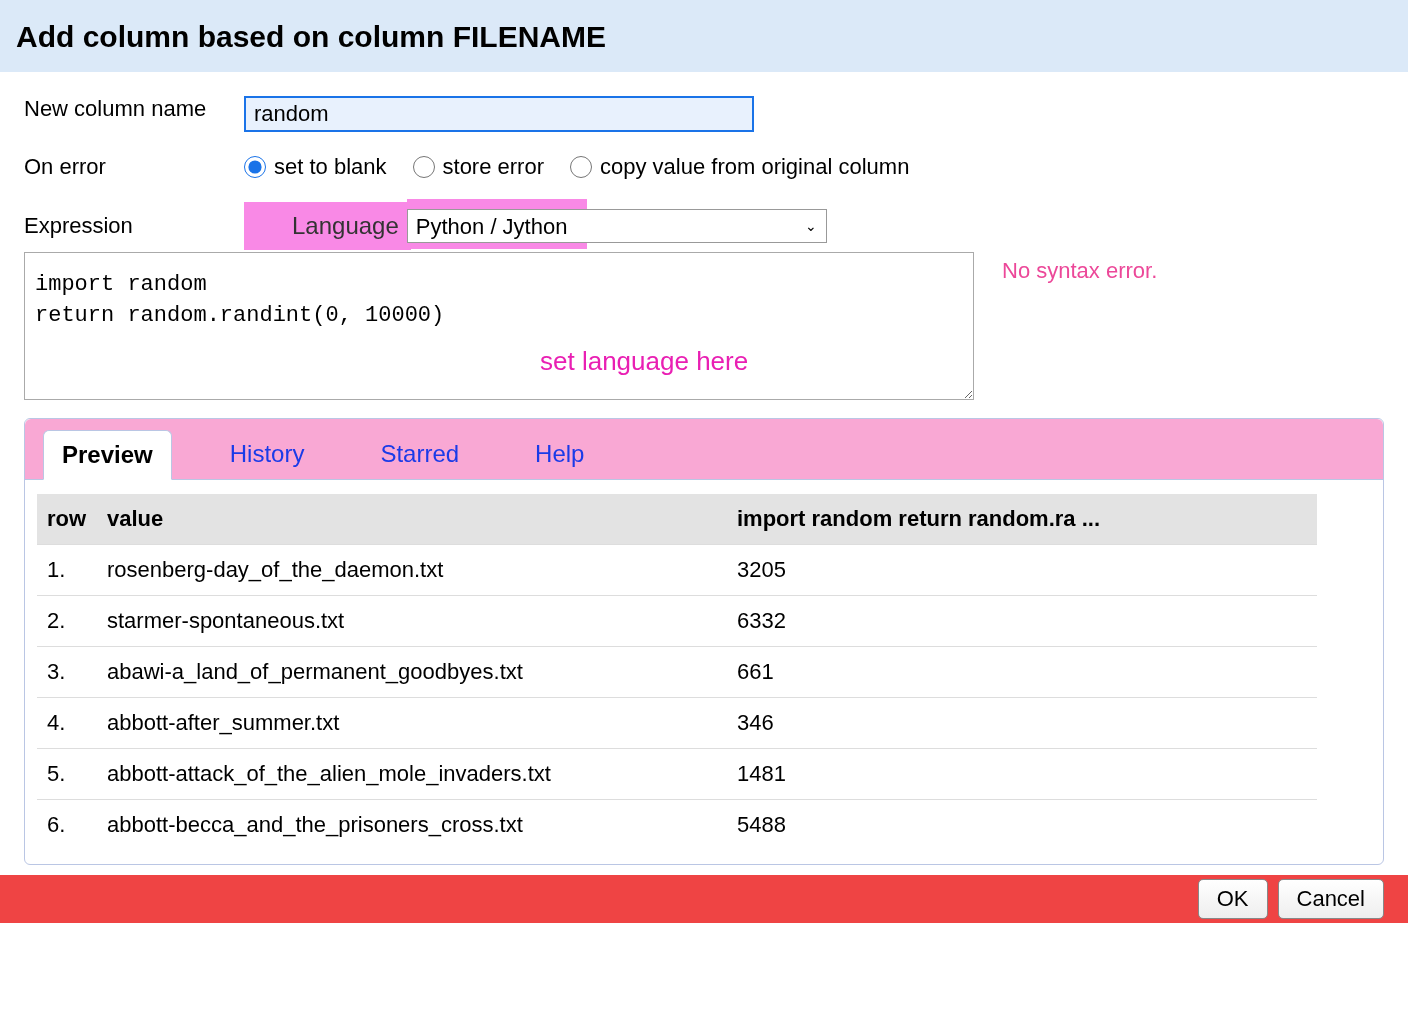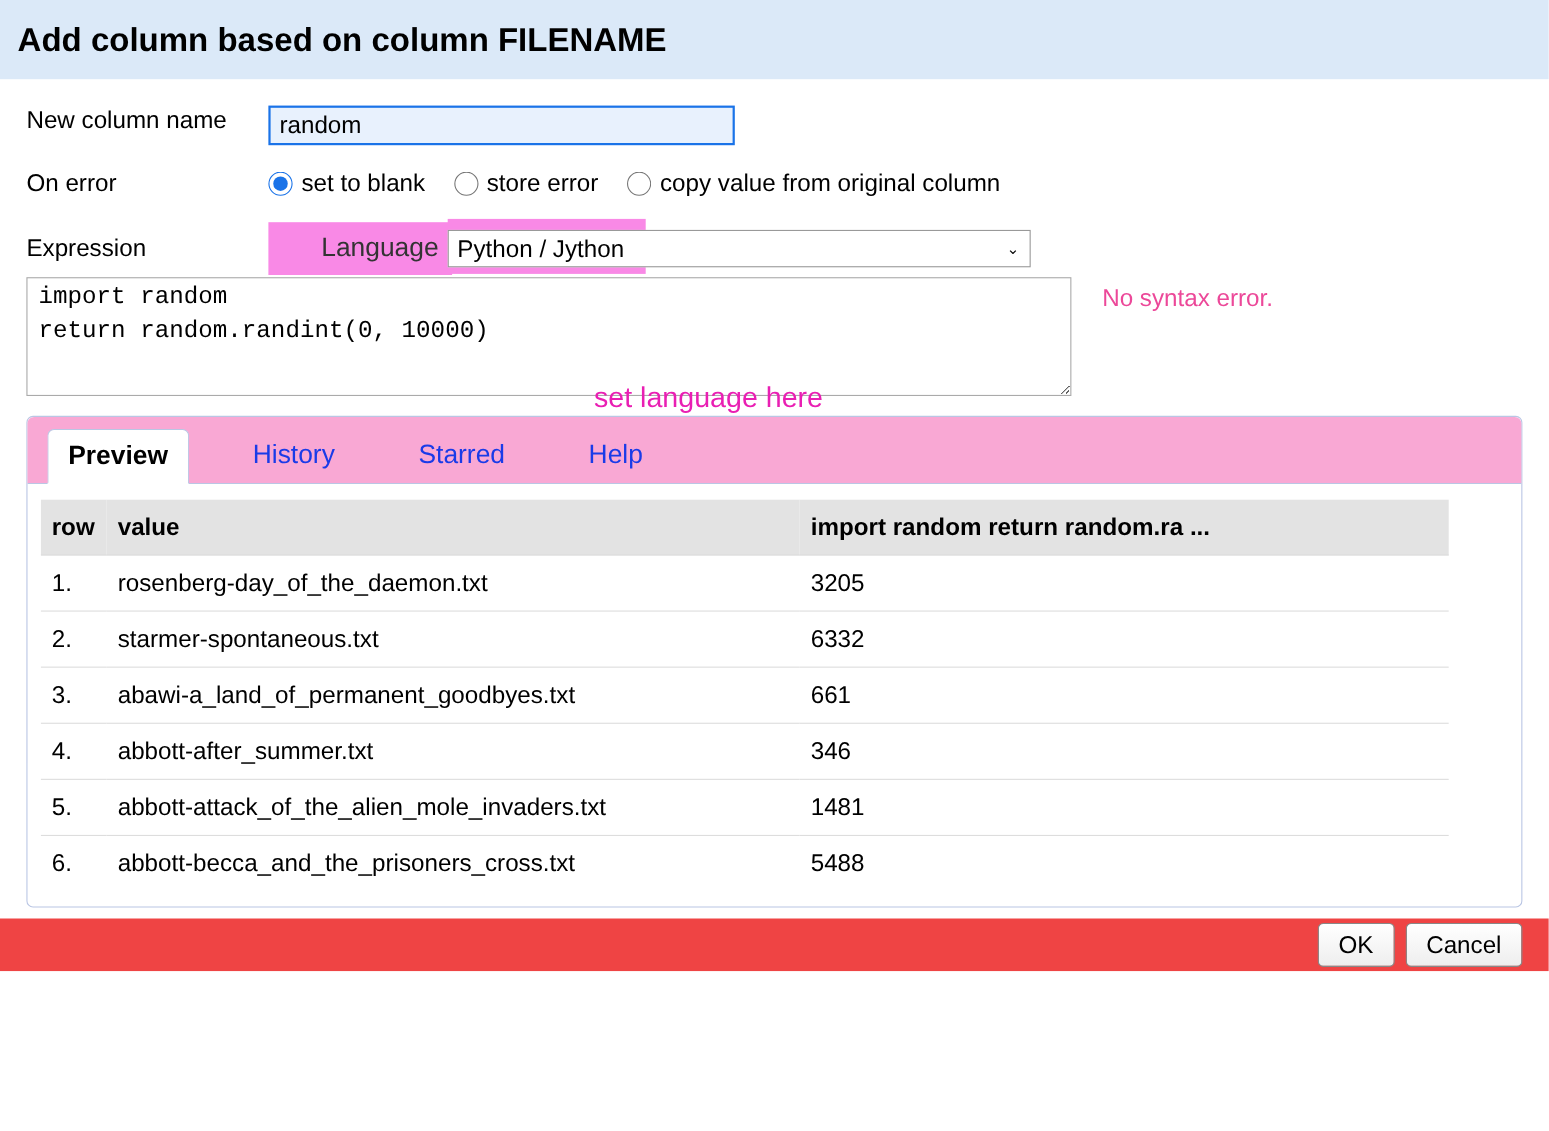--- a/index.html
+++ b/index.html
@@ -36,21 +36,21 @@
       margin-bottom: 22px;
     }
 
     .form-label {
       width: 220px;
       font-size: 22px;
       flex-shrink: 0;
     }
 
     .text-input {
-      width: 424px;
+      width: 510px;
       height: 36px;
       padding: 4px 8px;
       font-size: 22px;
       font-family: Arial, Helvetica, sans-serif;
       border: 2px solid #1a73e8;
       background: #e8f1fd;
       outline: none;
     }
 
     .radio-group {
@@ -90,21 +90,21 @@
     }
 
     .language-label {
       font-size: 24px;
       color: #333;
       margin-left: 32px;
     }
 
     .language-select-wrapper {
       position: relative;
-      width: 530px;
+      width: 420px;
     }
 
     .language-select {
       width: 100%;
       height: 34px;
       padding: 2px 8px;
       font-size: 22px;
       font-family: Arial, Helvetica, sans-serif;
       border: 1px solid #999;
       background: #fff;
@@ -132,22 +132,22 @@
     }
 
     .editor-row {
       display: flex;
       gap: 28px;
       margin-bottom: 18px;
     }
 
     .expression-editor {
       width: 950px;
-      height: 108px;
-      padding: 2px 10px;
+      height: 148px;
+      padding: 17px 10px;
       font-family: "Courier New", monospace;
       font-size: 22px;
       border: 1px solid #aaa;
       resize: both;
       overflow: auto;
       line-height: 1.4;
     }
 
     .syntax-status {
       color: #ec4899;

